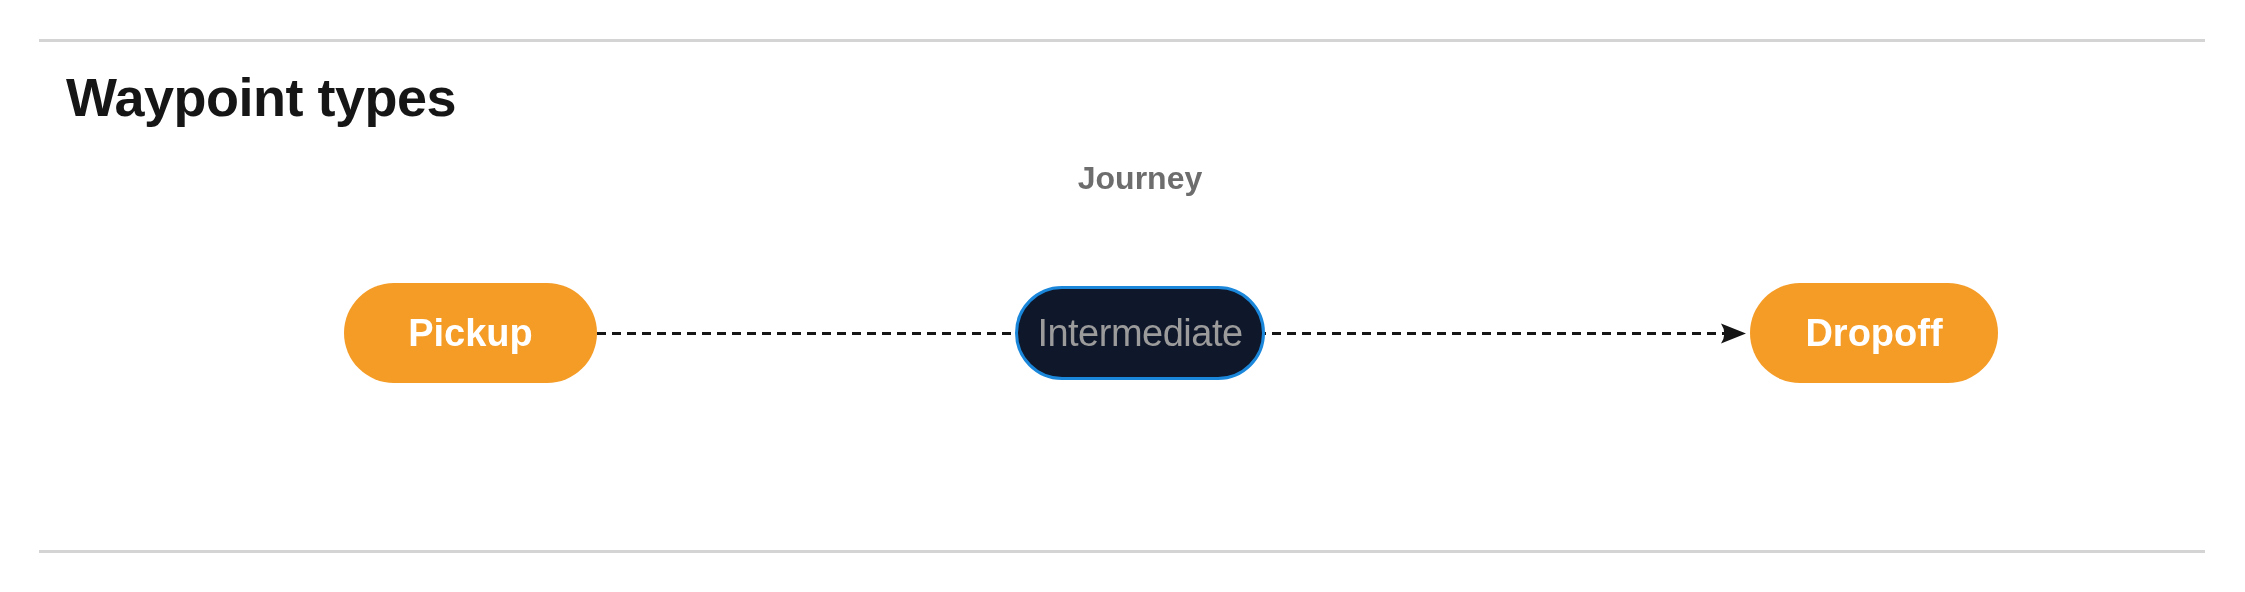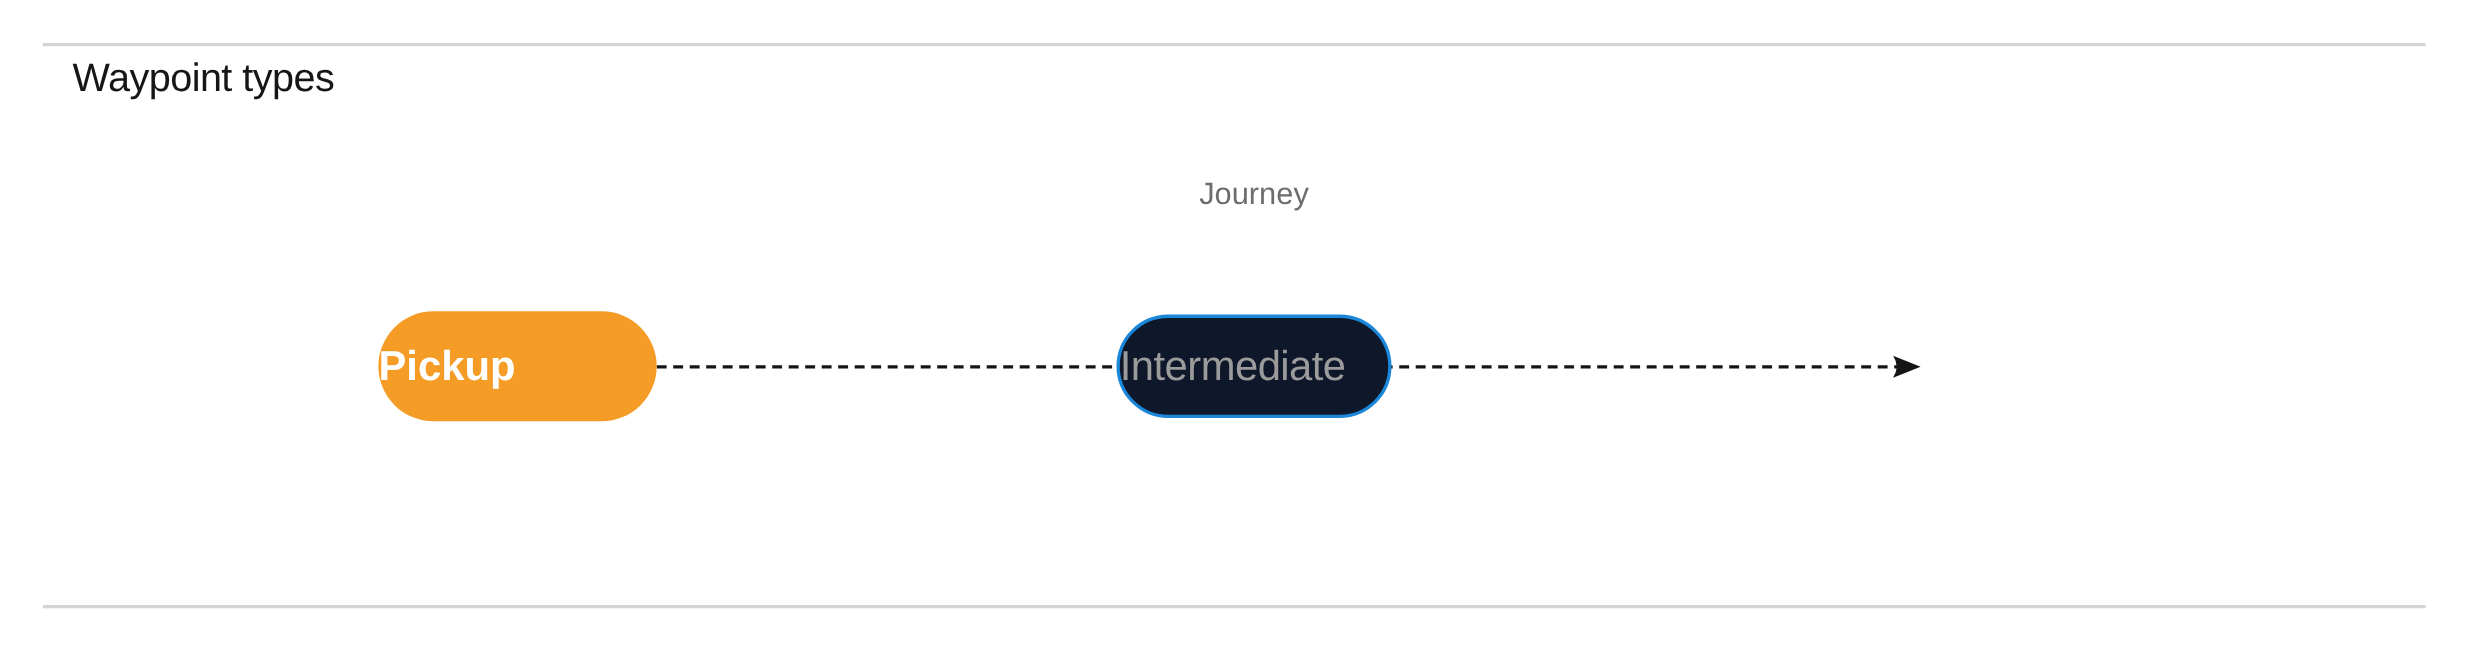--- a/index.html
+++ b/index.html
@@ -21,37 +21,37 @@
     width: 2166px;
     height: 3px;
     background: var(--divider, #D4D4D4);
   }
   .divider-top { top: 39px; }
   .divider-bottom { top: 550px; }
 
   .heading {
     position: absolute;
     left: 66px;
-    top: 50px;
+    top: 66px;
     margin: 0;
-    font-size: 36px;
+    font-size: 54px;
     line-height: 1.15;
-    font-weight: 400;
+    font-weight: 700;
     letter-spacing: -0.5px;
     color: var(--heading-text, #161616);
   }
 
   .journey-label {
     position: absolute;
     left: 1015px;
     top: 160px;
     width: 250px;
     text-align: center;
-    font-size: 28px;
-    font-weight: 400;
+    font-size: 32px;
+    font-weight: 700;
     color: var(--journey-label, #6D6D6D);
   }
 
   .edges {
     position: absolute;
     left: 0;
     top: 0;
     width: 2245px;
     height: 592px;
   }
@@ -63,20 +63,21 @@
   }
   .edge-arrow {
     fill: var(--edge, #151515);
     stroke: none;
   }
 
   .pill {
     position: absolute;
     display: flex;
     align-items: center;
+    justify-content: center;
     box-sizing: border-box;
     font-size: 38px;
     white-space: nowrap;
   }
   .pill-endpoint {
     top: 283px;
     height: 100px;
     border-radius: 50px;
     background: var(--endpoint-fill, #F59C27);
     color: var(--endpoint-text, #FFFFFF);
@@ -114,16 +115,19 @@
   </svg>
 
   <div class="pill pill-endpoint pill-pickup">
     <span>Pickup</span>
   </div>
 
   <div class="pill pill-intermediate">
     <span>Intermediate</span>
   </div>
 
+  <div class="pill pill-endpoint pill-dropoff">
+    <span>Dropoff</span>
+  </div>
 
   <div class="divider divider-bottom"></div>
 
 </div>
 
 </body></html>

